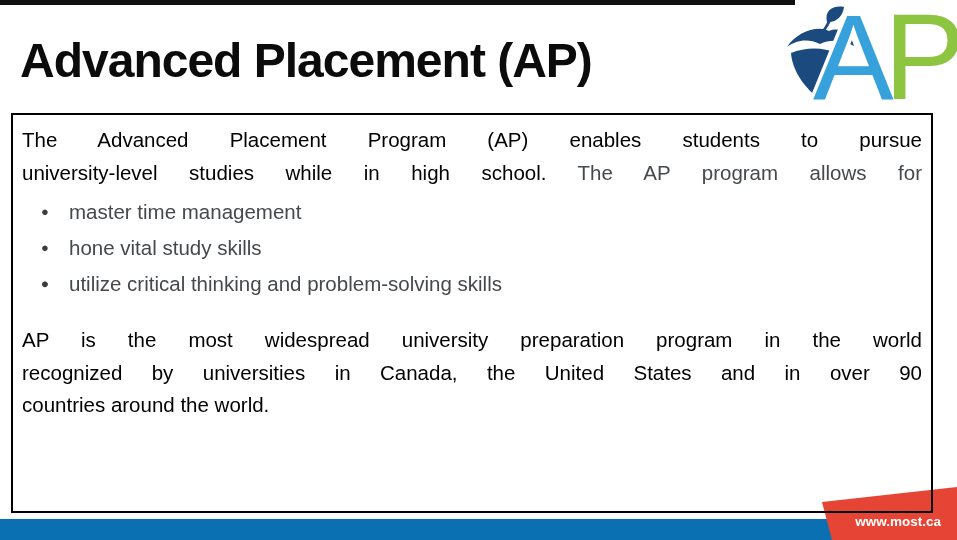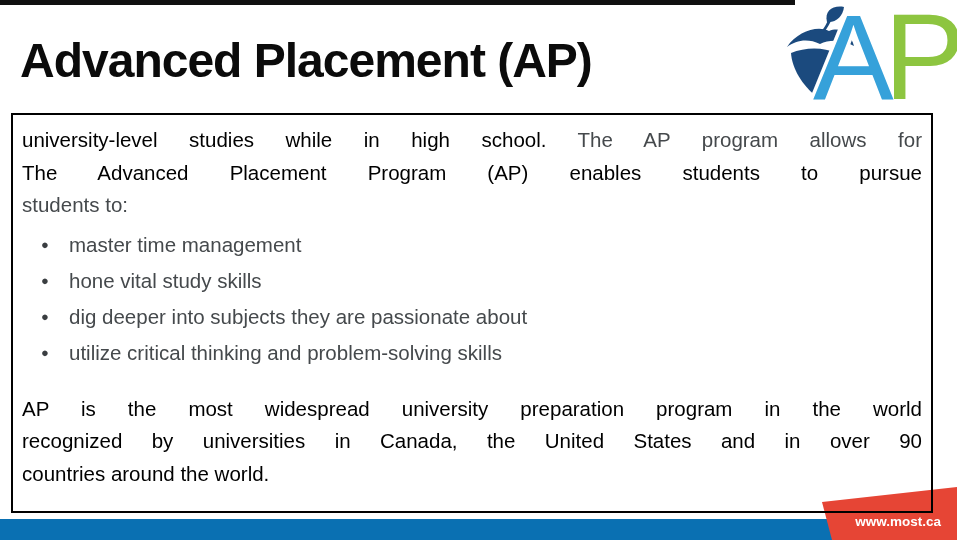--- a/index.html
+++ b/index.html
@@ -122,28 +122,27 @@
     </g>
 
     <text x="30" y="95" font-family="Liberation Sans, sans-serif" font-size="121" fill="none" stroke="#ffffff" stroke-width="7">A</text>
     <text x="30" y="95" font-family="Liberation Sans, sans-serif" font-size="121" fill="#36a1da">A</text>
     <text x="101" y="95" font-family="Liberation Sans, sans-serif" font-size="122" fill="#8dc540">P</text>
   </svg>
 
   <div class="content-box"></div>
 
   <div class="box-content">
+    <div class="jline">The Advanced Placement Program (AP) enables students to pursue</div>
     <div class="jline"><span>university-level studies while in high school.</span><span class="gray"> The AP program allows for</span></div>
-    <div class="jline">The Advanced Placement Program (AP) enables students to pursue</div>
-    <div class="lline gray">students to:</div>
 
     <ul class="bullets">
       <li><span class="dot">●</span><span>master time management</span></li>
       <li><span class="dot">●</span><span>hone vital study skills</span></li>
-      <li><span class="dot">●</span><span>dig deeper into subjects they are passionate about</span></li>
+      <li><span class="dot">●</span></li>
       <li><span class="dot">●</span><span>utilize critical thinking and problem-solving skills</span></li>
     </ul>
 
     <div class="p2">
       <div class="jline">AP is the most widespread university preparation program in the world</div>
       <div class="jline">recognized by universities in Canada, the United States and in over 90</div>
       <div class="lline">countries around the world.</div>
     </div>
   </div>
 

